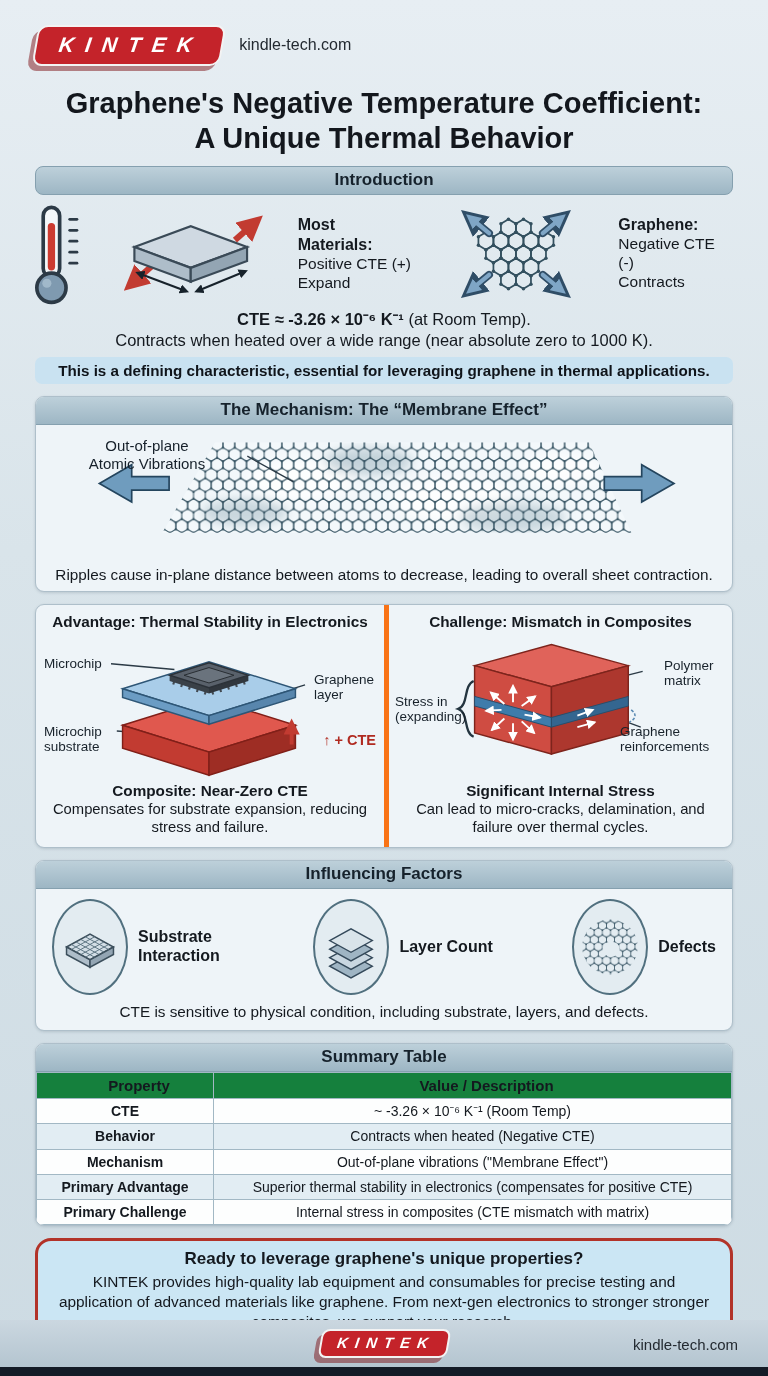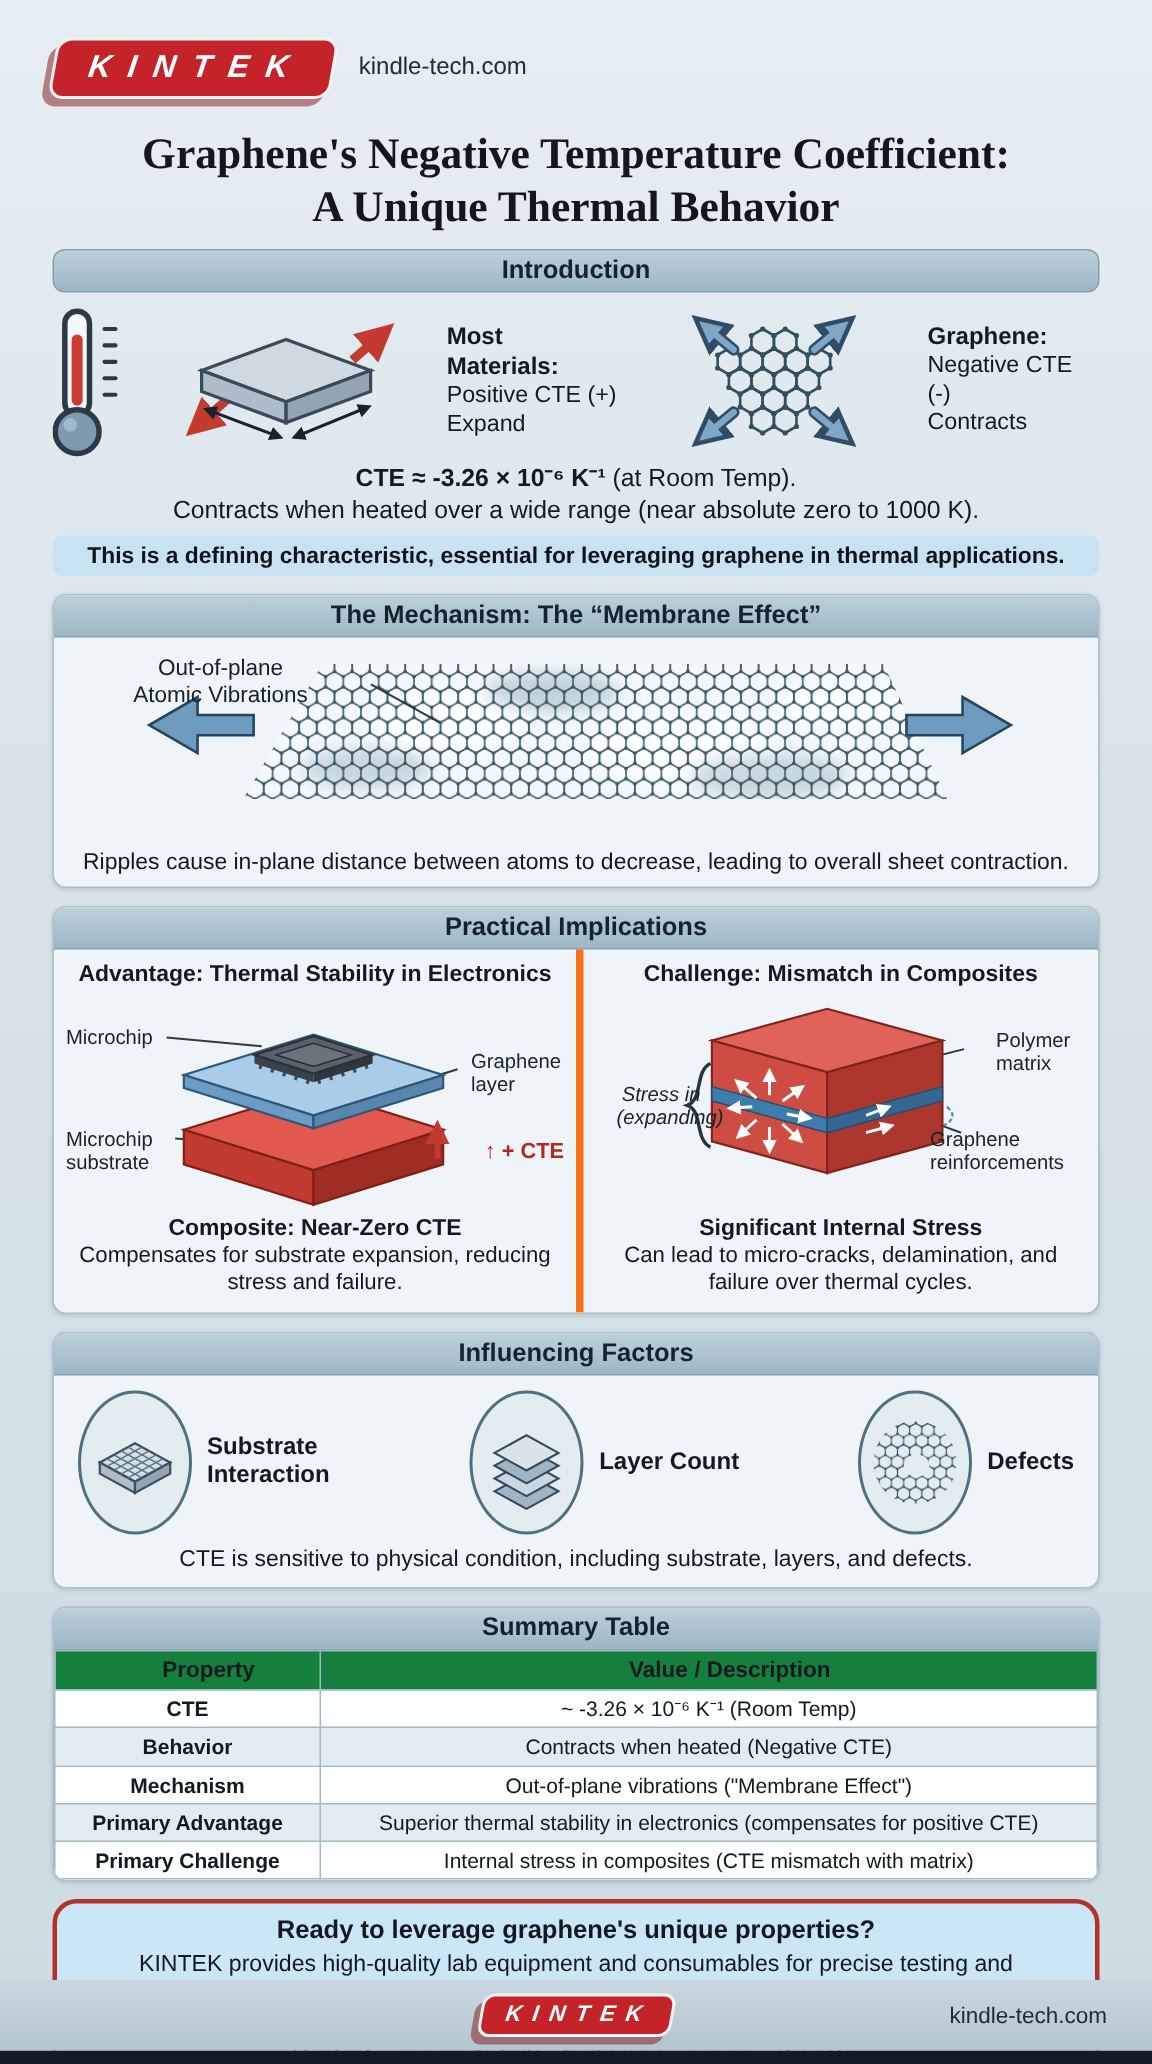--- a/index.html
+++ b/index.html
@@ -18,21 +18,21 @@
   }
   .logo span{
     display:inline-block;color:#fff;font-weight:bold;font-style:italic;
     font-size:21px;letter-spacing:11px;transform:skewX(2deg);
   }
   .logo--sm{padding:3px 12px 4px 15px;border-radius:8px;}
   .logo--sm span{font-size:15px;letter-spacing:7px;}
   .site{font-size:16px;color:#232a31;}
   
   h1{margin:16px 0 10px;text-align:center;font-size:29px;line-height:1.2;font-weight:800;color:#13171d;}
-  h1 span{display:block;font-family:Liberation Serif, serif;}
+  h1 span{display:block;}
   
   .section-bar{
     background:linear-gradient(180deg,#bdd0da,#9db6c4);
     border:1px solid #85a0af;border-radius:8px;
     text-align:center;font-weight:bold;font-size:17px;color:#16222c;
     padding:3px 0 4px;
   }
   .card{border:1px solid #aebfca;border-radius:9px;overflow:hidden;margin-top:12px;
         background:#eef4f8;box-shadow:0 1px 3px rgba(44,66,82,.18);}
   .card .section-bar{border:none;border-bottom:1px solid #85a0af;border-radius:0;}
@@ -259,21 +259,20 @@
         <path d="M150,16 L590,16 L640,122 L88,122 Z" fill="url(#hexpat)"></path>
         <line x1="188" y1="32" x2="242" y2="62" stroke="#2b3a46" stroke-width="1.6"></line>
         <polygon points="14,64 52,42 52,56 96,56 96,72 52,72 52,86" fill="#6f9cbe" stroke="#24455e" stroke-width="2"></polygon>
         <polygon points="690,64 652,42 652,56 608,56 608,72 652,72 652,86" fill="#6f9cbe" stroke="#24455e" stroke-width="2"></polygon>
       </svg>
       <div class="mech-caption">Ripples cause in-plane distance between atoms to decrease, leading to overall sheet contraction.</div>
     </div>
   </div>
 
   <div class="card">
-    <div class="section-bar">Practical Implications</div>
     <div class="prac-body">
 
       <div class="pcol">
         <div class="pcol-title">Advantage: Thermal Stability in Electronics</div>
         <div class="fig">
           <svg class="art" width="334" height="146" viewBox="0 0 332 152">
             <line x1="64" y1="32" x2="130" y2="38" stroke="#2b3a46" stroke-width="1.4"></line>
             <line x1="70" y1="102" x2="96" y2="104" stroke="#2b3a46" stroke-width="1.4"></line>
             <line x1="266" y1="54" x2="240" y2="62" stroke="#2b3a46" stroke-width="1.4"></line>
             <polygon points="76,96 166,68 256,96 166,124" fill="#e0584e" stroke="#801f18" stroke-width="1.5"></polygon>
@@ -328,21 +327,21 @@
               <line x1="127" y1="85" x2="143" y2="88" marker-end="url(#warr)"></line>
               <line x1="106" y1="89" x2="93" y2="101" marker-end="url(#warr)"></line>
               <line x1="124" y1="92" x2="137" y2="104" marker-end="url(#warr)"></line>
               <line x1="115" y1="94" x2="115" y2="111" marker-end="url(#warr)"></line>
               <line x1="182" y1="86" x2="198" y2="80" marker-end="url(#warr)"></line>
               <line x1="182" y1="98" x2="200" y2="93" marker-end="url(#warr)"></line>
             </g>
             <path d="M74,50 C63,55 69,75 58,79 C69,83 63,103 74,108" fill="none" stroke="#243540" stroke-width="2.4"></path>
             <path d="M238,80 q9,7 -2,13" fill="none" stroke="#5b8ab3" stroke-width="1.6" stroke-dasharray="3,2"></path>
           </svg>
-          <div class="fig-label" style="left:16px;top:62px;width:56px;text-align:right;font-style:italic;">Stress in (expanding)</div>
+          <div class="fig-label" style="left:0;top:62px;width:56px;text-align:left;">Stress in (expanding)</div>
           <div class="fig-label" style="right:0;top:26px;width:62px;">Polymer matrix</div>
           <div class="fig-label" style="right:0;top:92px;width:106px;">Graphene reinforcements</div>
         </div>
         <div class="sub-title">Significant Internal Stress</div>
         <div class="sub-desc">Can lead to micro-cracks, delamination, and failure over thermal cycles.</div>
       </div>
     </div>
   </div>
 
   <div class="card">

